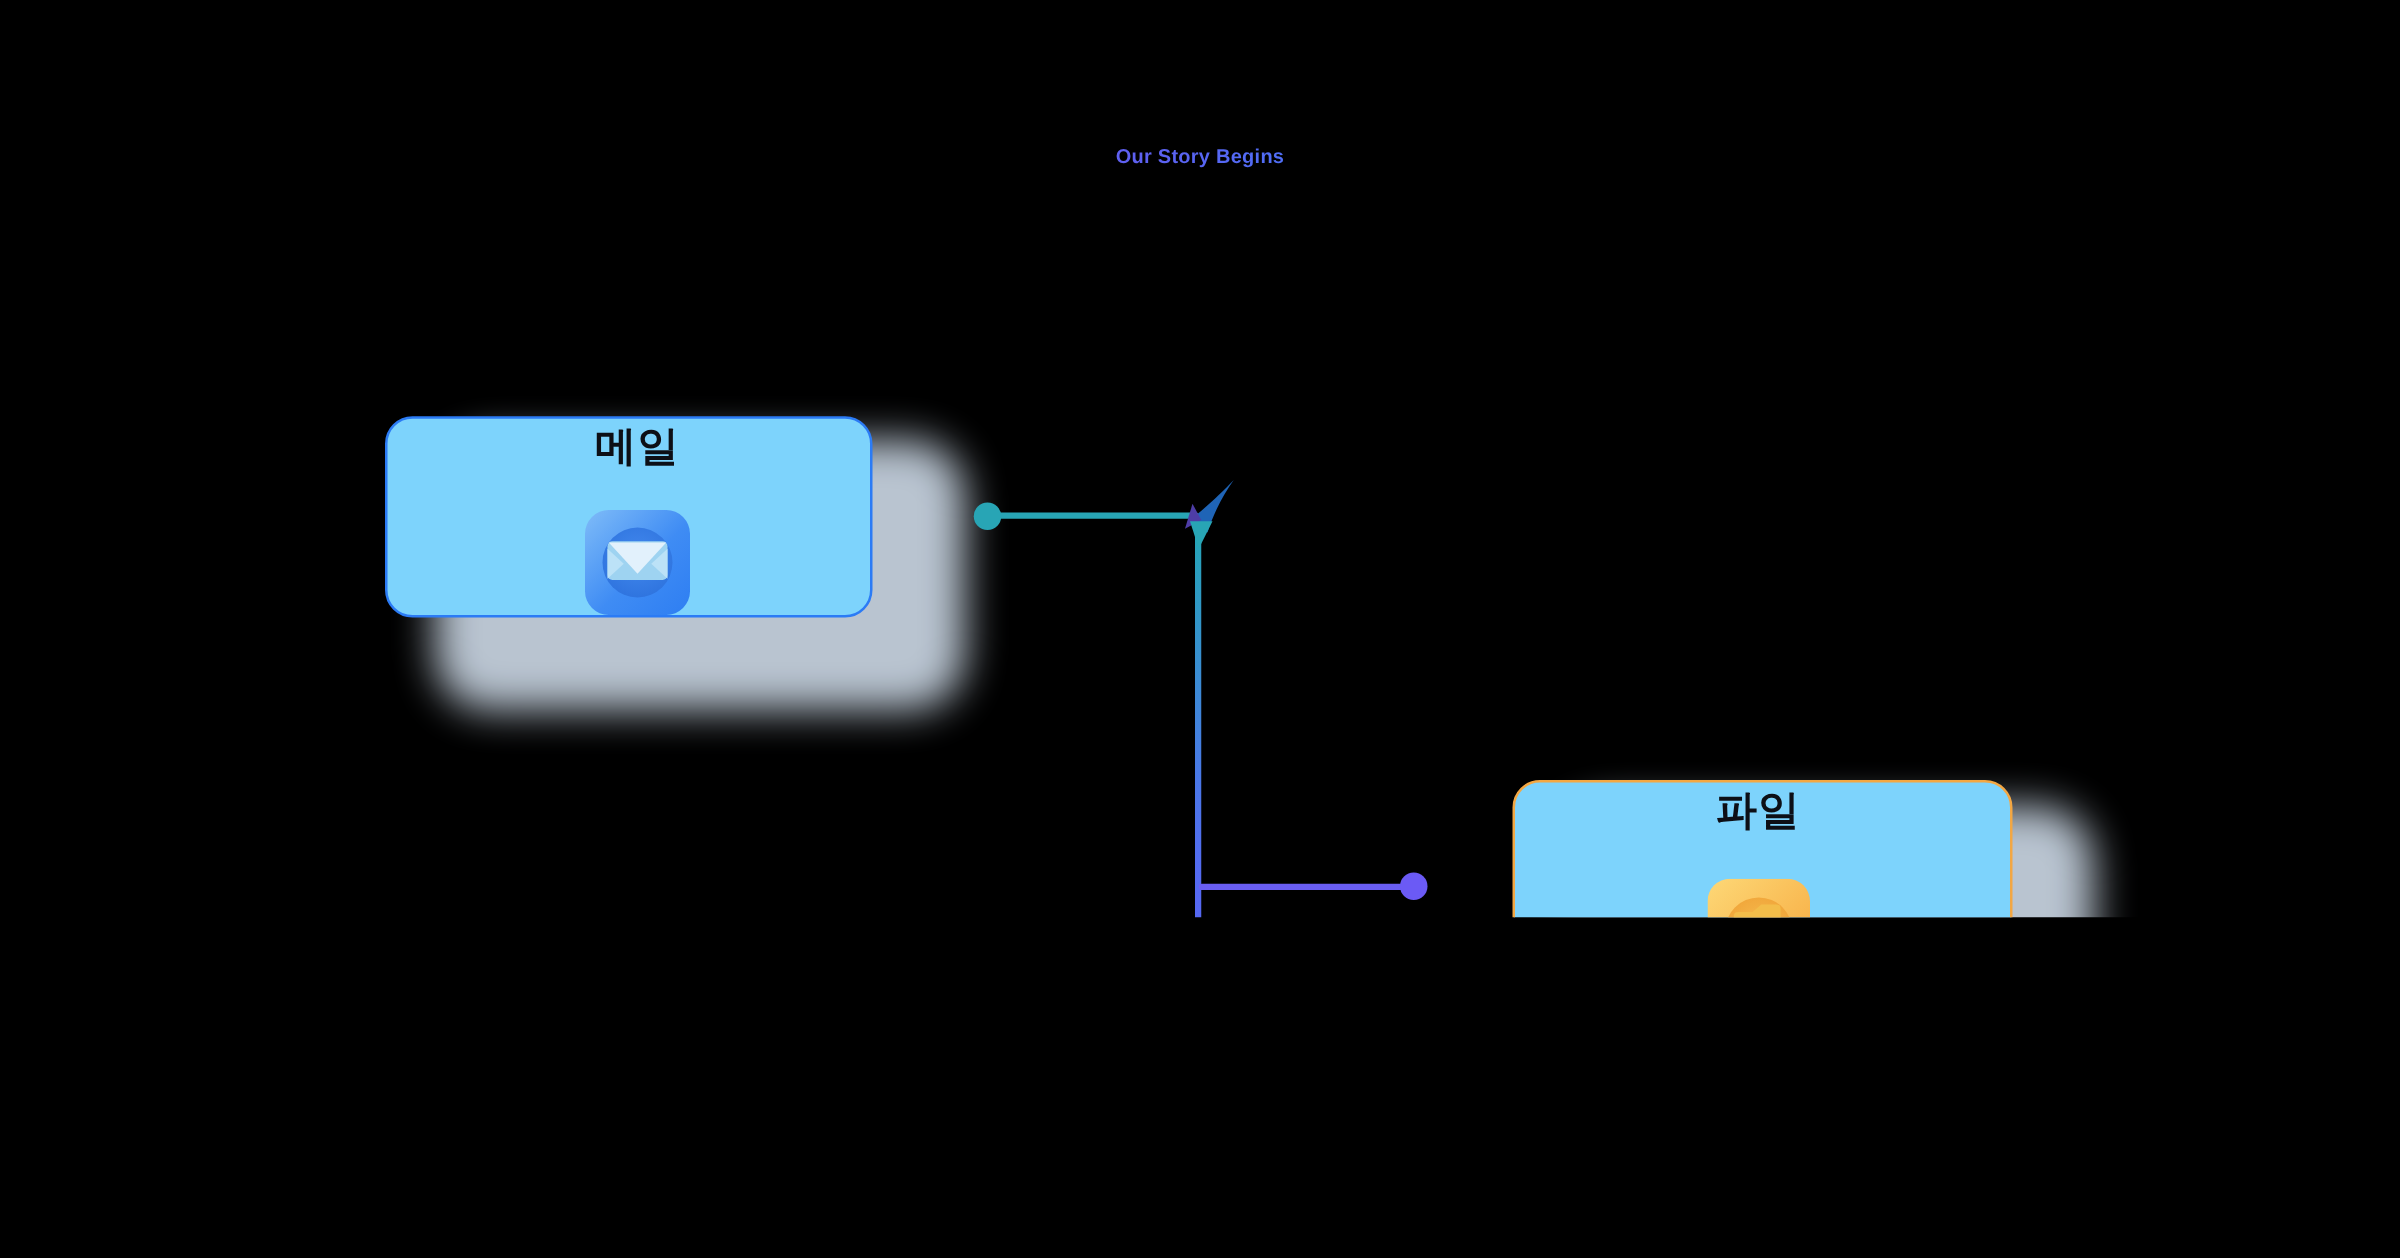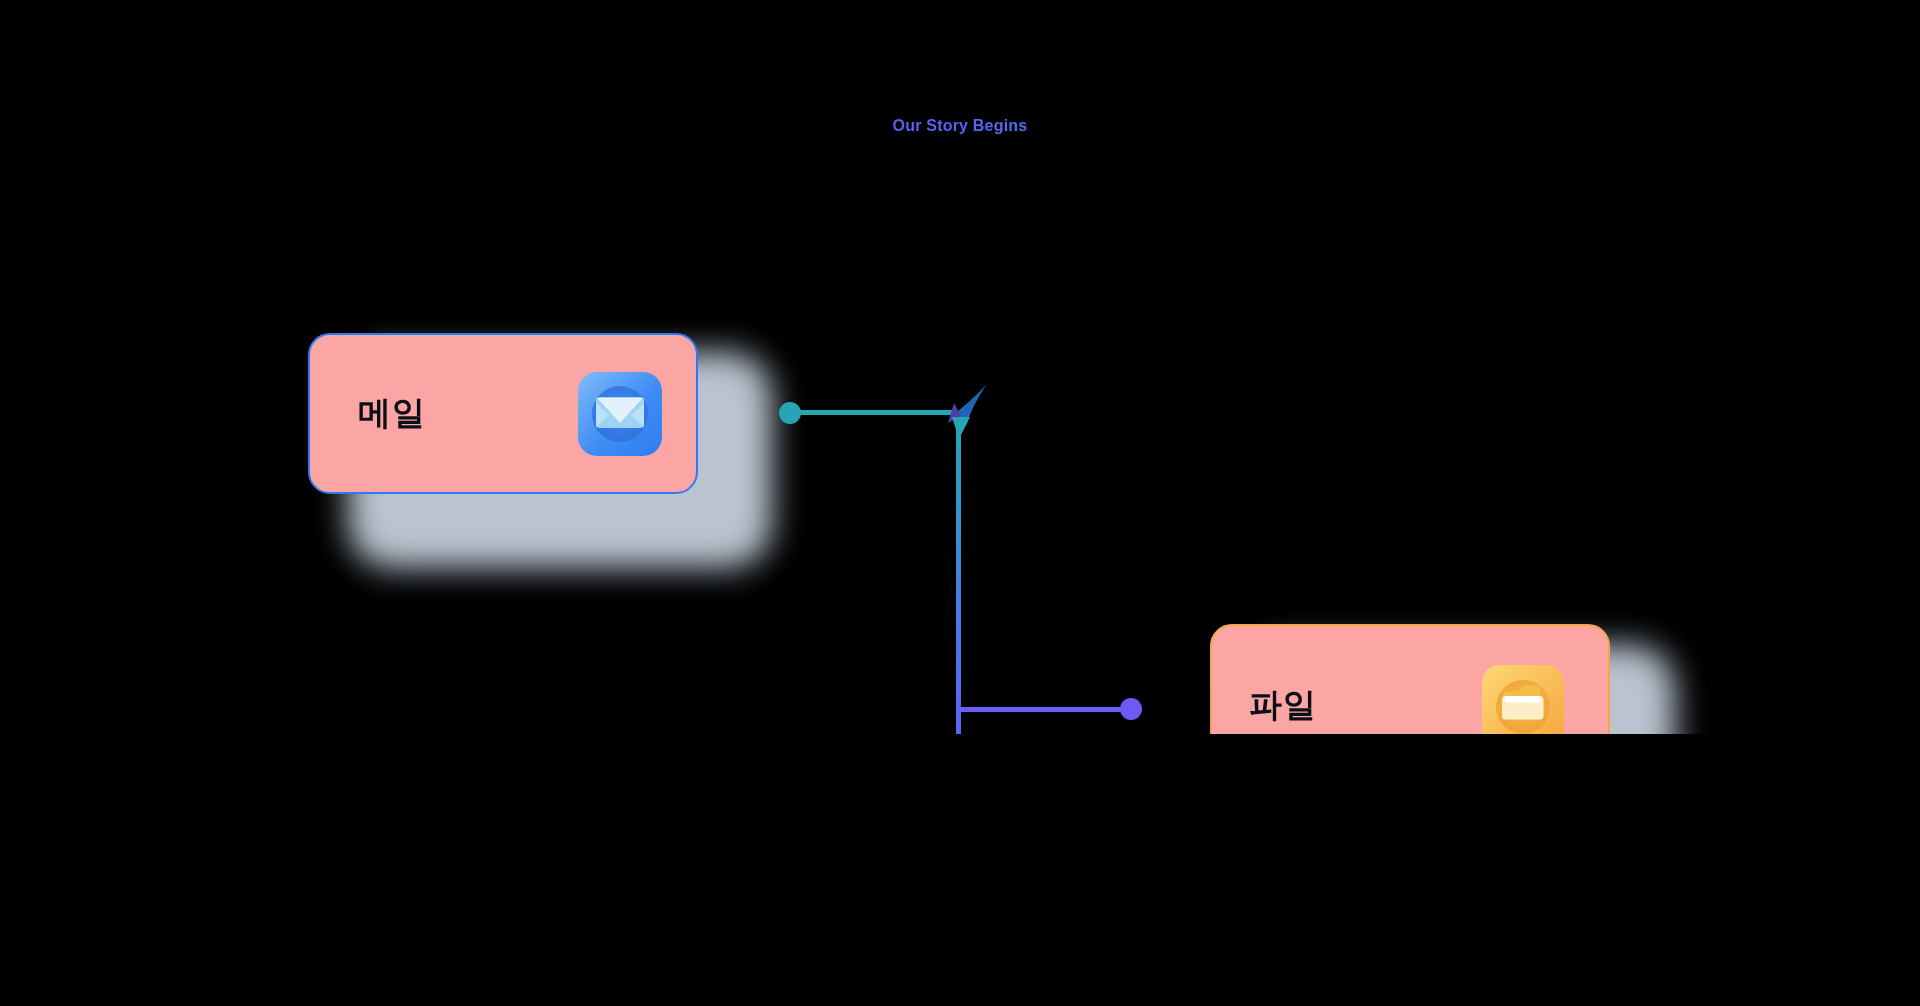--- a/index.html
+++ b/index.html
@@ -39,26 +39,27 @@
     background: #c3cfdc;
     border-radius: 44px;
     filter: blur(16px);
     opacity: 0.95;
   }
   .card-shadow.mail { left: 348px; top: 352px; width: 424px; height: 216px; }
   .card-shadow.file { left: 1243px; top: 645px; width: 432px; height: 216px; }
   
   .node-card {
     position: absolute;
-    background: #fca5a5;
+    background: #7dd3fc;
     border-radius: 22px;
     display: flex;
     align-items: center;
     justify-content: space-between;
     box-sizing: border-box;
+    flex-direction: column;
   }
   .node-card.mail {
     left: 308px; top: 333px; width: 390px; height: 161px;
     border: 2.5px solid #2b7bf5;
     padding: 0 34px 0 48px;
   }
   .node-card.file {
     left: 1210px; top: 624px; width: 400px; height: 163px;
     border: 2.5px solid #f3a743;
     padding: 0 44px 0 37px;

